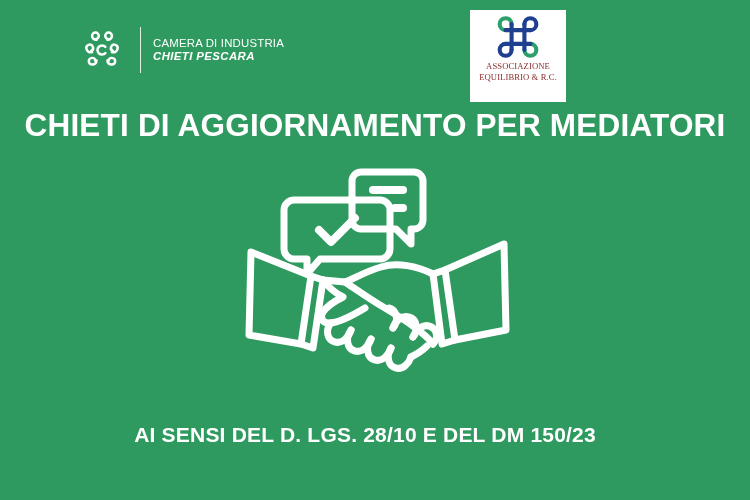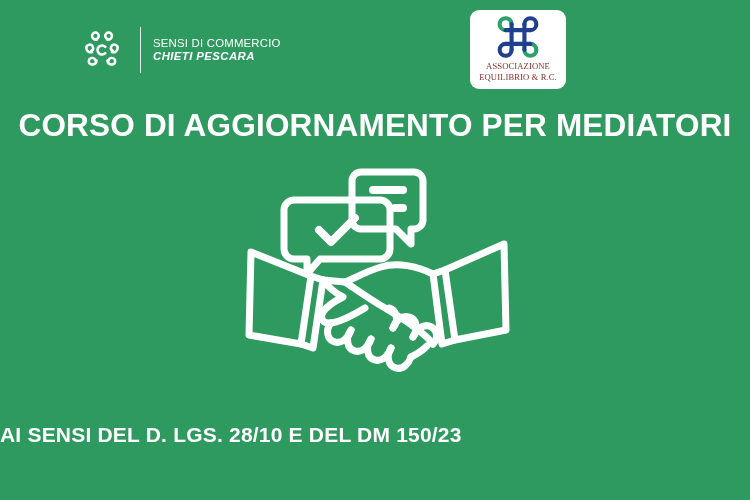--- a/index.html
+++ b/index.html
@@ -68,29 +68,28 @@
     letter-spacing: 0.4px;
     font-style: italic;
   }
 
   
   #assoc-logo {
     position: absolute;
     left: 470px;
     top: 10px;
     width: 96px;
-    height: 79px;
+    height: 92px;
     background: #ffffff;
     display: flex;
     flex-direction: column;
     align-items: center;
     justify-content: flex-start;
     padding-top: 5px;
     box-sizing: border-box;
-    border-radius: 9px;
   }
   #assoc-mark {
     width: 46px;
     height: 44px;
   }
   #assoc-text {
     margin-top: 2px;
     text-align: center;
     color: #8c2b2b;
     font-family: "Liberation Serif", serif;
@@ -123,21 +122,21 @@
     width: 265px;
     height: 245px;
   }
 
   
   #subtitle {
     position: absolute;
     top: 422px;
     left: 0;
     width: 730px;
-    text-align: left;
+    text-align: center;
     color: #ffffff;
     font-size: 21px;
     font-weight: bold;
     letter-spacing: 0.2px;
     line-height: 26px;
     white-space: nowrap;
   }
 </style>
 </head>
 <body>
@@ -163,21 +162,21 @@
             <path d="M72.5 52 a7 7 0 1 1 9.8 -4.2 a8.6 8.6 0 0 1 -11.8 6.4"></path>
 
             <path d="M36.5 73 a7 7 0 1 0 -7.2 7.4 a8.6 8.6 0 0 0 9.4 -8.6"></path>
 
             <path d="M63.5 73 a7 7 0 1 1 7.2 7.4 a8.6 8.6 0 0 1 -9.4 -8.6"></path>
           </g>
         </g>
       </svg>
       <div id="cciaa-divider"></div>
       <div id="cciaa-text">
-        <div class="cciaa-line">SENSI DI COMMERCIO</div>
+        <div class="cciaa-line">CAMERA DI INDUSTRIA</div>
         <div class="cciaa-line bold">CHIETI PESCARA</div>
       </div>
     </div>
 
     <div id="assoc-logo">
       <svg id="assoc-mark" viewBox="0 0 100 96">
         <g fill="none" stroke-width="9" stroke-linecap="round">
 
           <g stroke="#2aa06a">
             <path d="M36 20 a13 13 0 1 0 -13 13"></path>
@@ -198,21 +197,21 @@
         </g>
       </svg>
       <div id="assoc-text">
         <div>ASSOCIAZIONE</div>
         <div>EQUILIBRIO &amp; R.C.</div>
       </div>
     </div>
 
   </div>
 
-  <div id="main-title">CORSO DI AGGIORNAMENTO PER MEDIATORI</div>
+  <div id="main-title">CHIETI DI AGGIORNAMENTO PER MEDIATORI</div>
 
   <svg id="illustration" viewBox="0 0 265 245">
     <g fill="none" stroke="#ffffff" stroke-width="7" stroke-linecap="round" stroke-linejoin="round">
 
       <g>
         <path d="M116 14 L169 14 a9 9 0 0 1 9 9 L178 62 a9 9 0 0 1 -9 9 L166 71 L166 86 L151 71 L116 71 a9 9 0 0 1 -9 -9 L107 23 a9 9 0 0 1 9 -9 Z"></path>
         <path d="M128 32 L158 32" stroke-width="8"></path>
         <path d="M150 50 L158 50" stroke-width="8"></path>
       </g>
 

